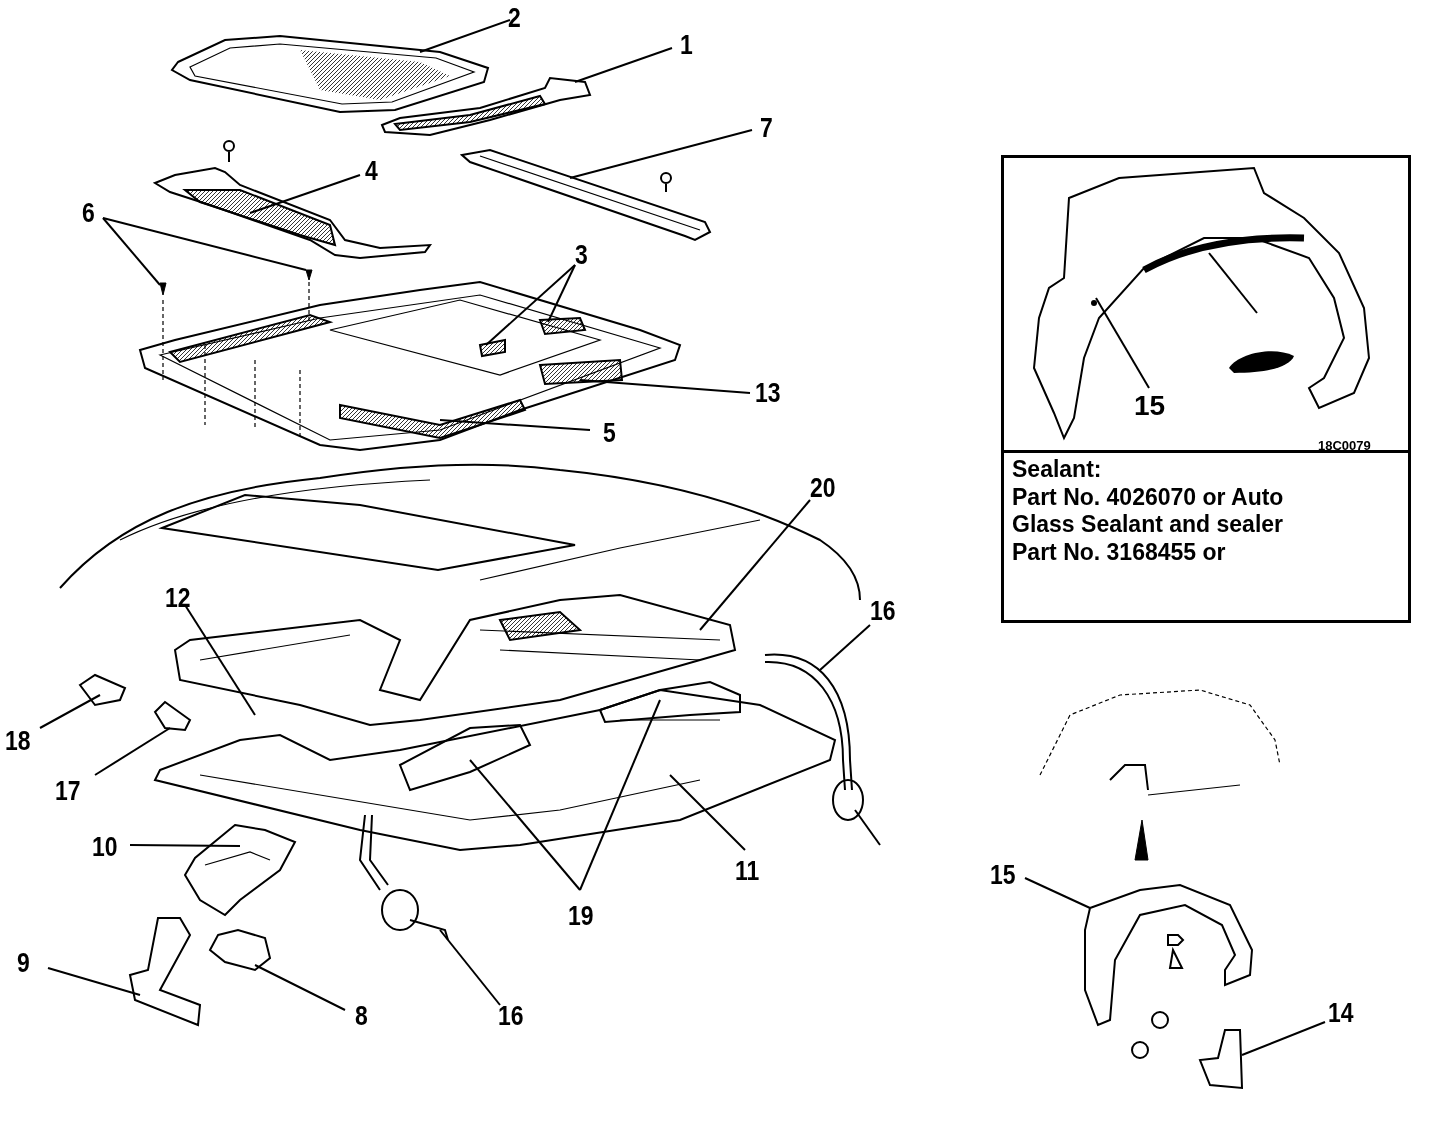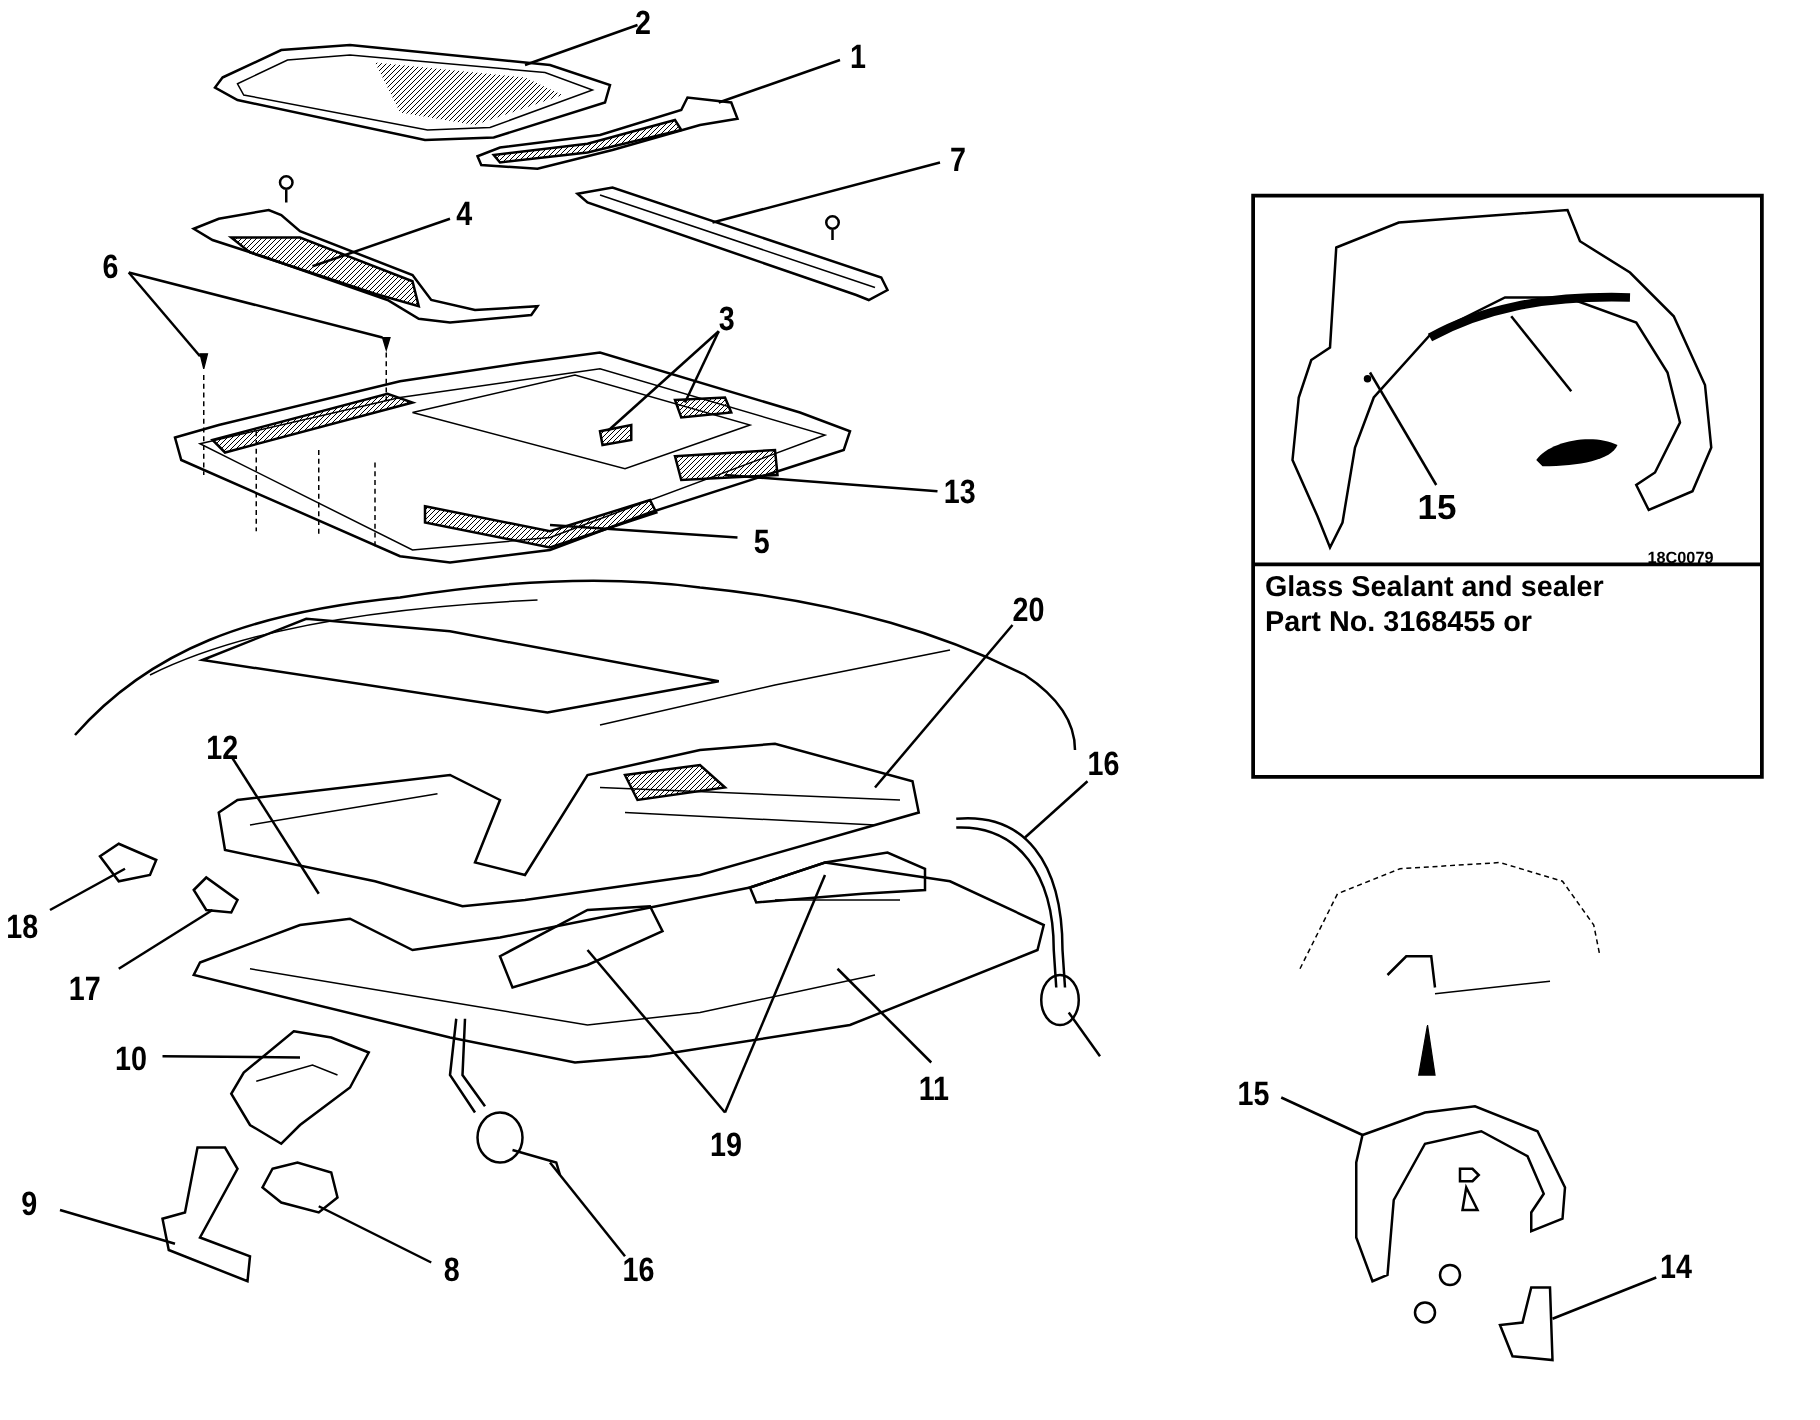--- a/index.html
+++ b/index.html
@@ -205,16 +205,18 @@
     <path d="M140 112 C180 90 230 78 300 80" fill="none" stroke="#000" stroke-width="7"></path>
     <path d="M225 210 C235 195 270 188 290 198 C285 210 260 215 230 215 Z" fill="#000"></path>
     <line x1="205" y1="95" x2="253" y2="155" stroke="#000" stroke-width="2"></line>
     <line x1="92" y1="140" x2="145" y2="230" stroke="#000" stroke-width="2"></line>
     <circle cx="90" cy="145" r="3" fill="#000"></circle>
   </svg>
   <div class="inset-callout">15</div>
   <div class="fig-id">18C0079</div>
   <div class="inset-divider"></div>
   <div class="inset-text">
+    <div>Sealant:</div>
+    <div>Part No. 4026070 or Auto</div>
     <div>Glass Sealant and sealer</div>
     <div>Part No. 3168455 or</div>
   </div>
 </div>
 
 </body></html>

